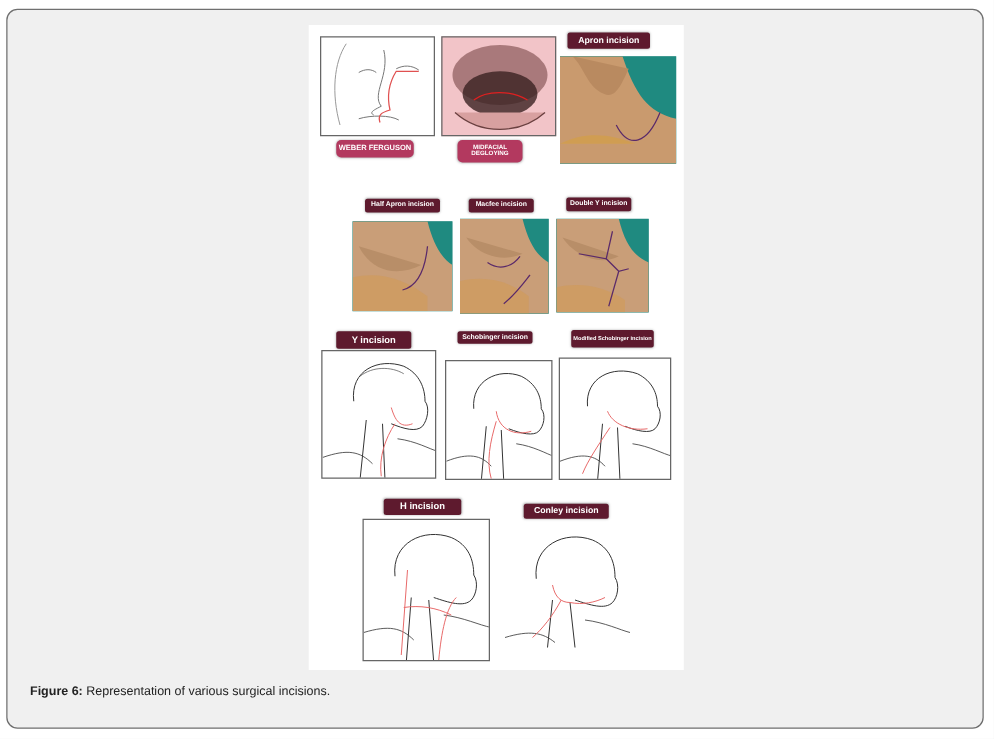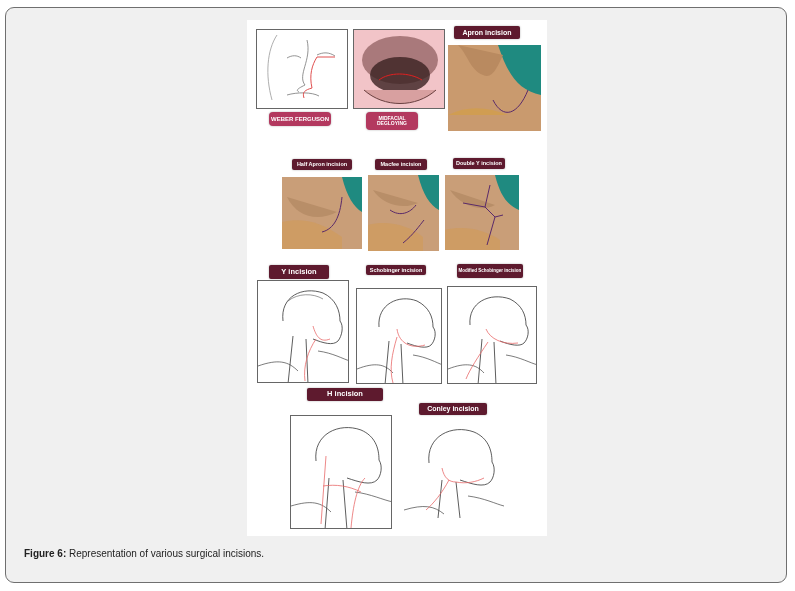--- a/index.html
+++ b/index.html
@@ -115,21 +115,21 @@
   <div class="label" style="left:210px;top:244px;width:66px;height:14px;font-size:4.5px;">Modified Schobinger incision</div>
   <div class="box" style="left:200px;top:266px;width:90px;height:98px;">
     <svg width="90" height="98" viewBox="0 0 90 98">
       <path d="M22 38 C20 15 42 5 62 12 C74 18 78 28 78 38 C82 43 80 52 76 56 C72 60 62 58 52 54" stroke="#333" fill="none" stroke-width="0.8"></path>
       <path d="M34 52 L30 98 M46 55 L48 98" stroke="#333" fill="none" stroke-width="0.8"></path>
       <path d="M0 82 C18 75 28 77 36 86 M58 68 C72 70 82 76 90 78" stroke="#444" fill="none" stroke-width="0.7"></path>
       <path d="M38 42 C42 52 55 58 70 56 M40 55 C30 70 22 82 18 92" stroke="#e86a6a" fill="none" stroke-width="0.8"></path>
     </svg>
   </div>
 
-  <div class="label" style="left:60px;top:368px;width:76px;height:13px;font-size:7.5px;">H incision</div>
+  <div class="label" style="left:60px;top:379px;width:62px;height:13px;font-size:7.5px;">H incision</div>
   <div class="box" style="left:43px;top:395px;width:102px;height:114px;">
     <svg width="102" height="114" viewBox="0 0 102 114">
       <path d="M25 45 C22 18 48 6 70 14 C84 20 88 32 88 44 C92 50 90 60 86 64 C80 70 68 66 56 62" stroke="#333" fill="none" stroke-width="0.8"></path>
       <path d="M38 62 L34 114 M52 64 L56 114" stroke="#333" fill="none" stroke-width="0.8"></path>
       <path d="M0 90 C20 84 30 86 40 96 M64 76 C80 78 92 84 102 86" stroke="#444" fill="none" stroke-width="0.7"></path>
       <path d="M35 40 L30 108 M74 62 C66 70 62 90 60 112 M32 70 C45 68 58 70 70 76" stroke="#e86a6a" fill="none" stroke-width="0.8"></path>
     </svg>
   </div>
 
   <div class="label" style="left:172px;top:383px;width:68px;height:12px;font-size:7px;">Conley incision</div>

